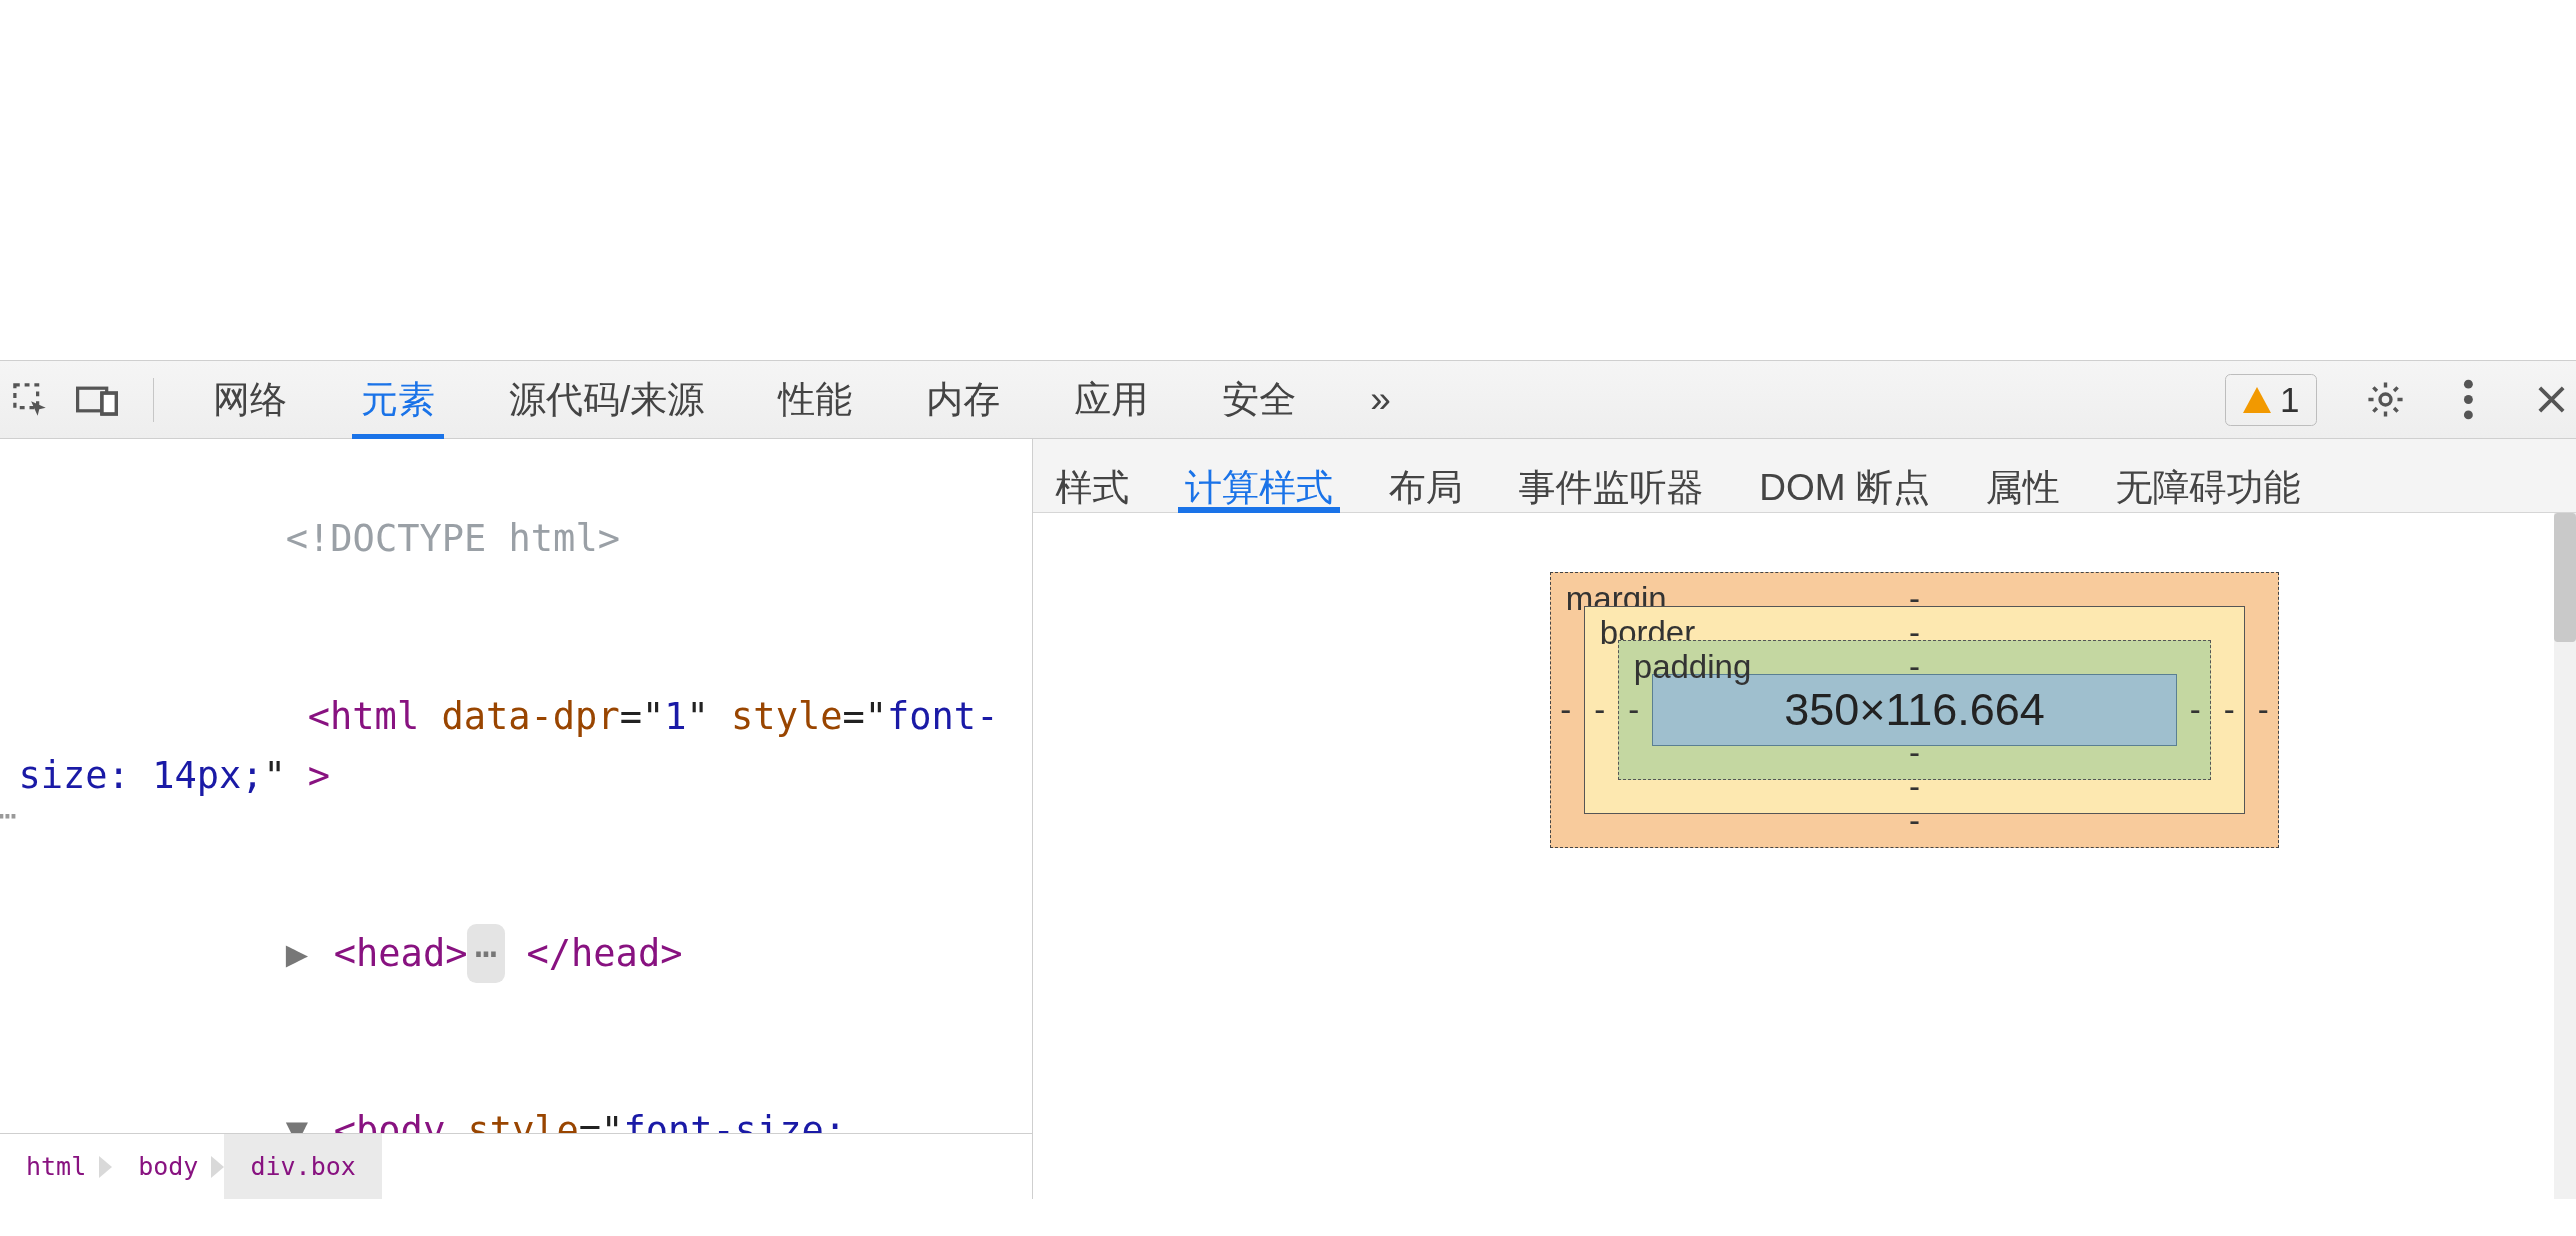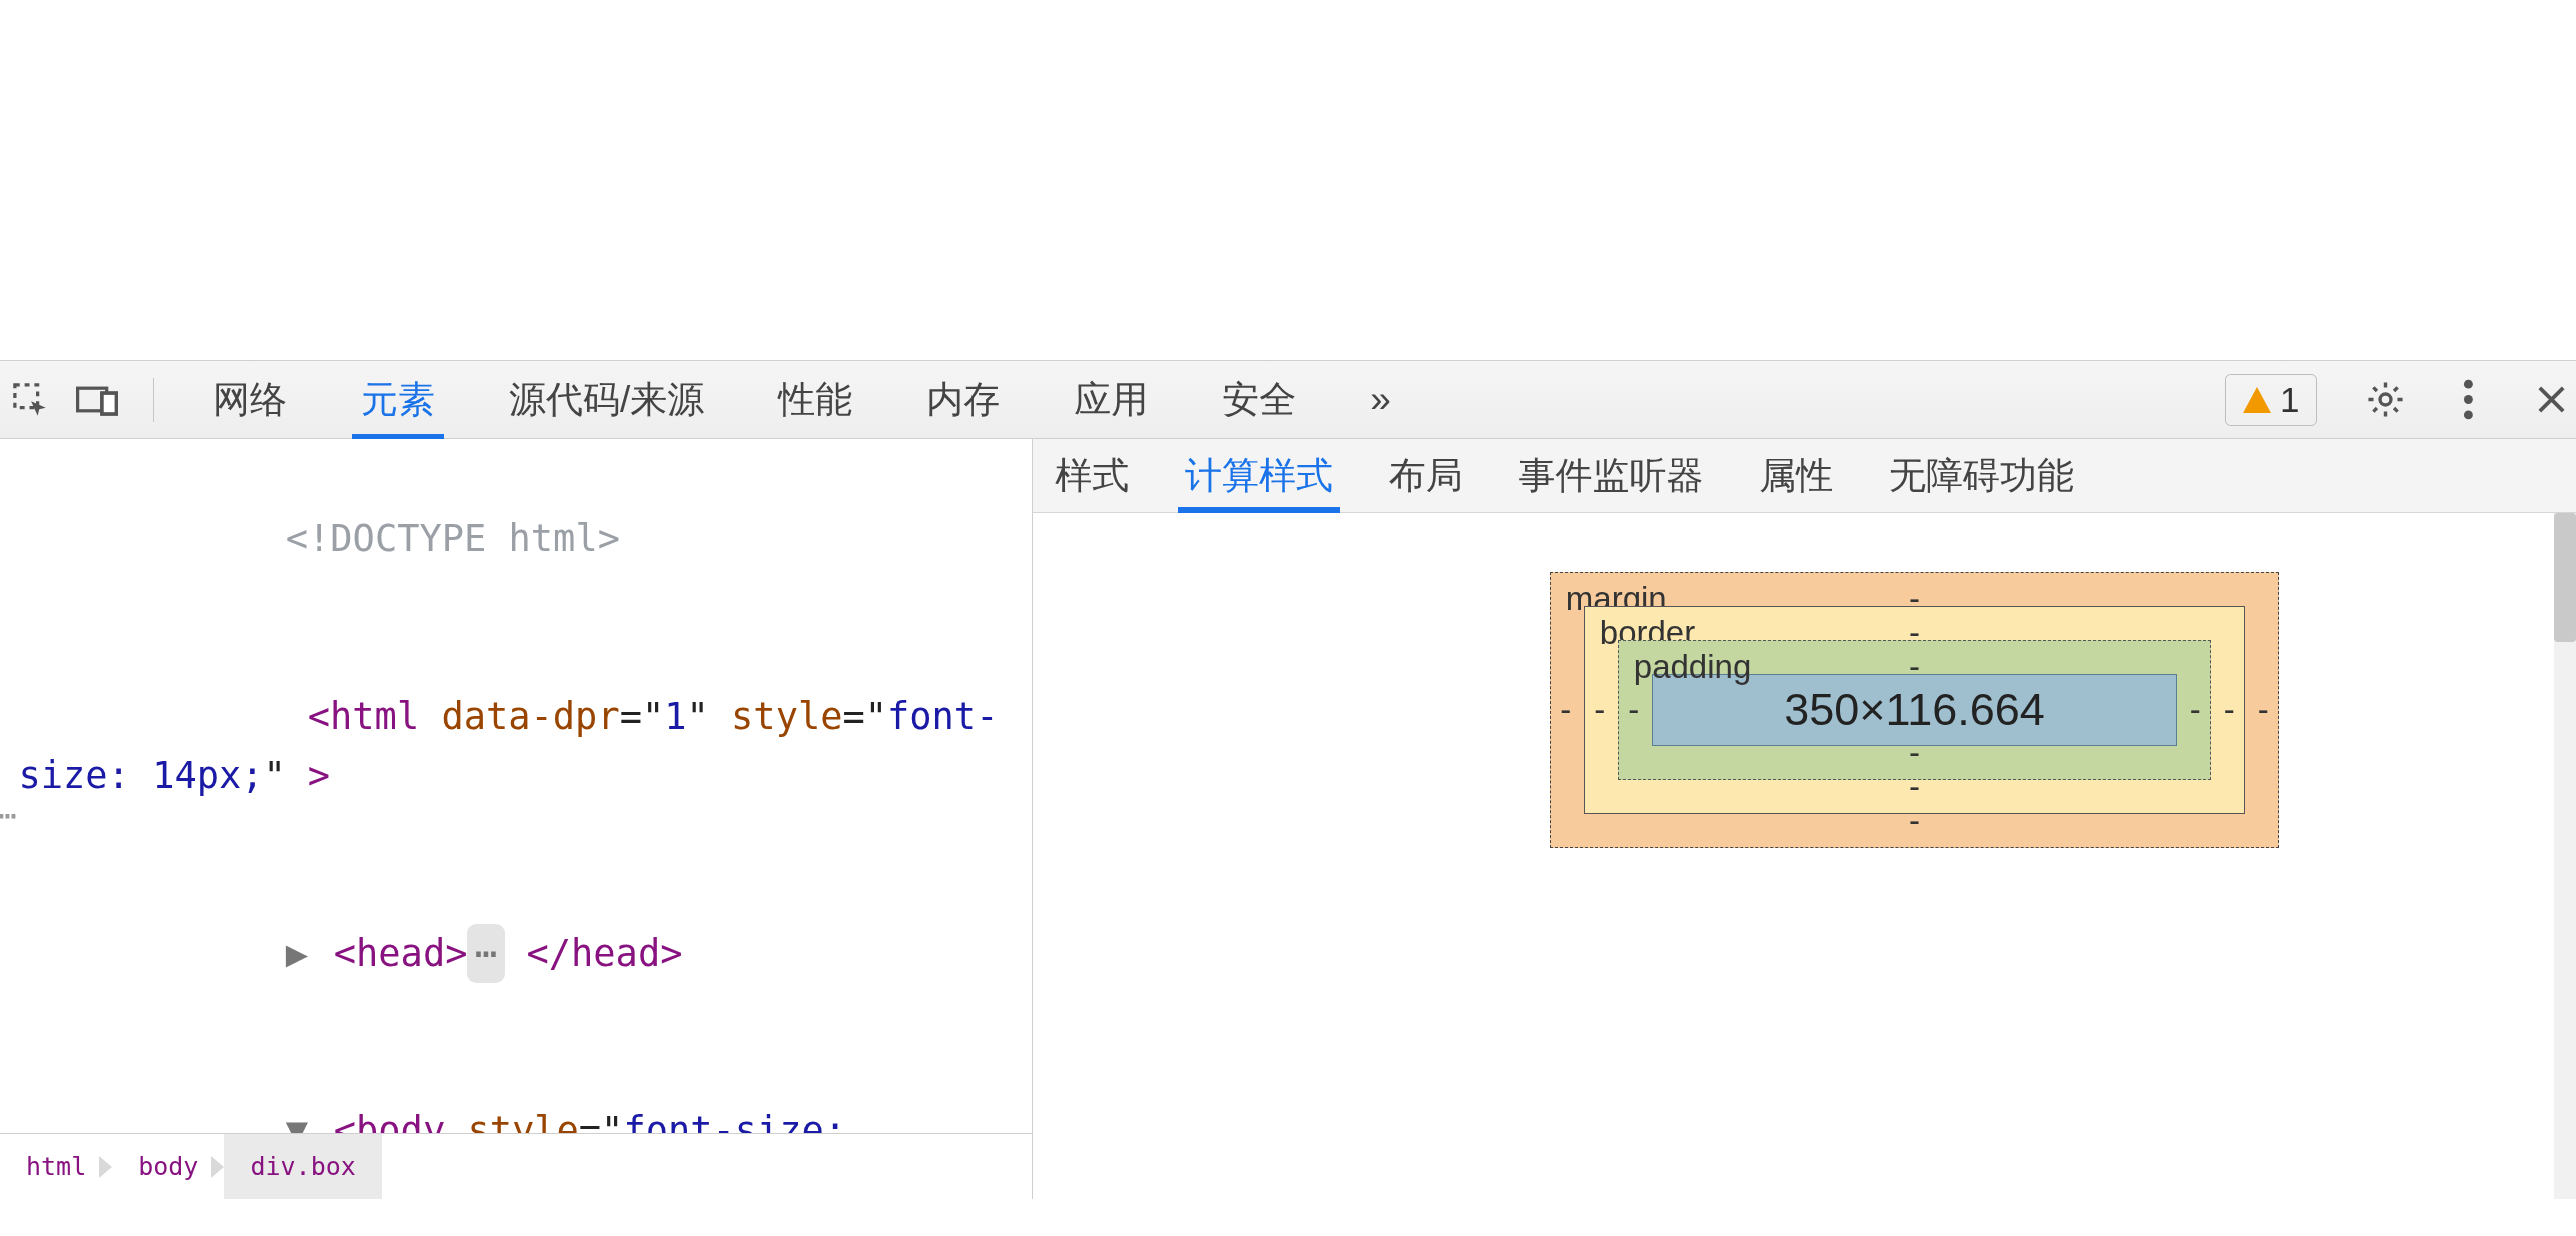--- a/index.html
+++ b/index.html
@@ -121,21 +121,21 @@
   width:0;height:0;border-top:11px solid transparent;border-bottom:11px solid transparent;border-left:13px solid #d9d9d9;
 }
 
 
 .styles-panel { flex: 1; display:flex; flex-direction:column; position:relative; }
 .styles-tabs {
   display:flex; align-items:center; height:74px;
   background:#f4f4f4; border-bottom:0.9px solid #d6d6d6;
   padding: 0 14.8px; gap:41px;
 }
-.stab { font-size:37px; color:#444; height:74px; display:flex; align-items:center; position:relative; padding: 0 7.4px;}
+.stab { font-size:37px; color:#444; height:74px; display:flex; align-items:flex-end; position:relative; padding: 0 7.4px;}
 .stab.active { color:#1a73e8; }
 .stab.active::after {
   content:""; position:absolute; left:0; right:0; bottom:0; height:5.5px; background:#1a73e8;
 }
 .styles-body { flex:1; position:relative; background:#fff;text-decoration:underline; }
 
 .scrollbar { position:absolute; right:0; top:0; width:22px; height:100%; background:#f1f1f1; }
 .scroll-thumb { position:absolute; right:0; top:0; width:22px; height:129px; background:#c9c9c9; border-radius:3.7px; }
 
 
@@ -283,20 +283,23 @@
           <div class="stab active">
               <span>计算样式</span>
             </div>
           <div class="stab">
               <span>布局</span>
             </div>
           <div class="stab">
               <span>事件监听器</span>
             </div>
           <div class="stab">
+              <span>DOM 断点</span>
+            </div>
+          <div class="stab">
               <span>属性</span>
             </div>
           <div class="stab">
               <span>无障碍功能</span>
             </div>
         </div>
 
         <div class="styles-body">
           <div class="scrollbar">
             <div class="scroll-thumb"></div>

